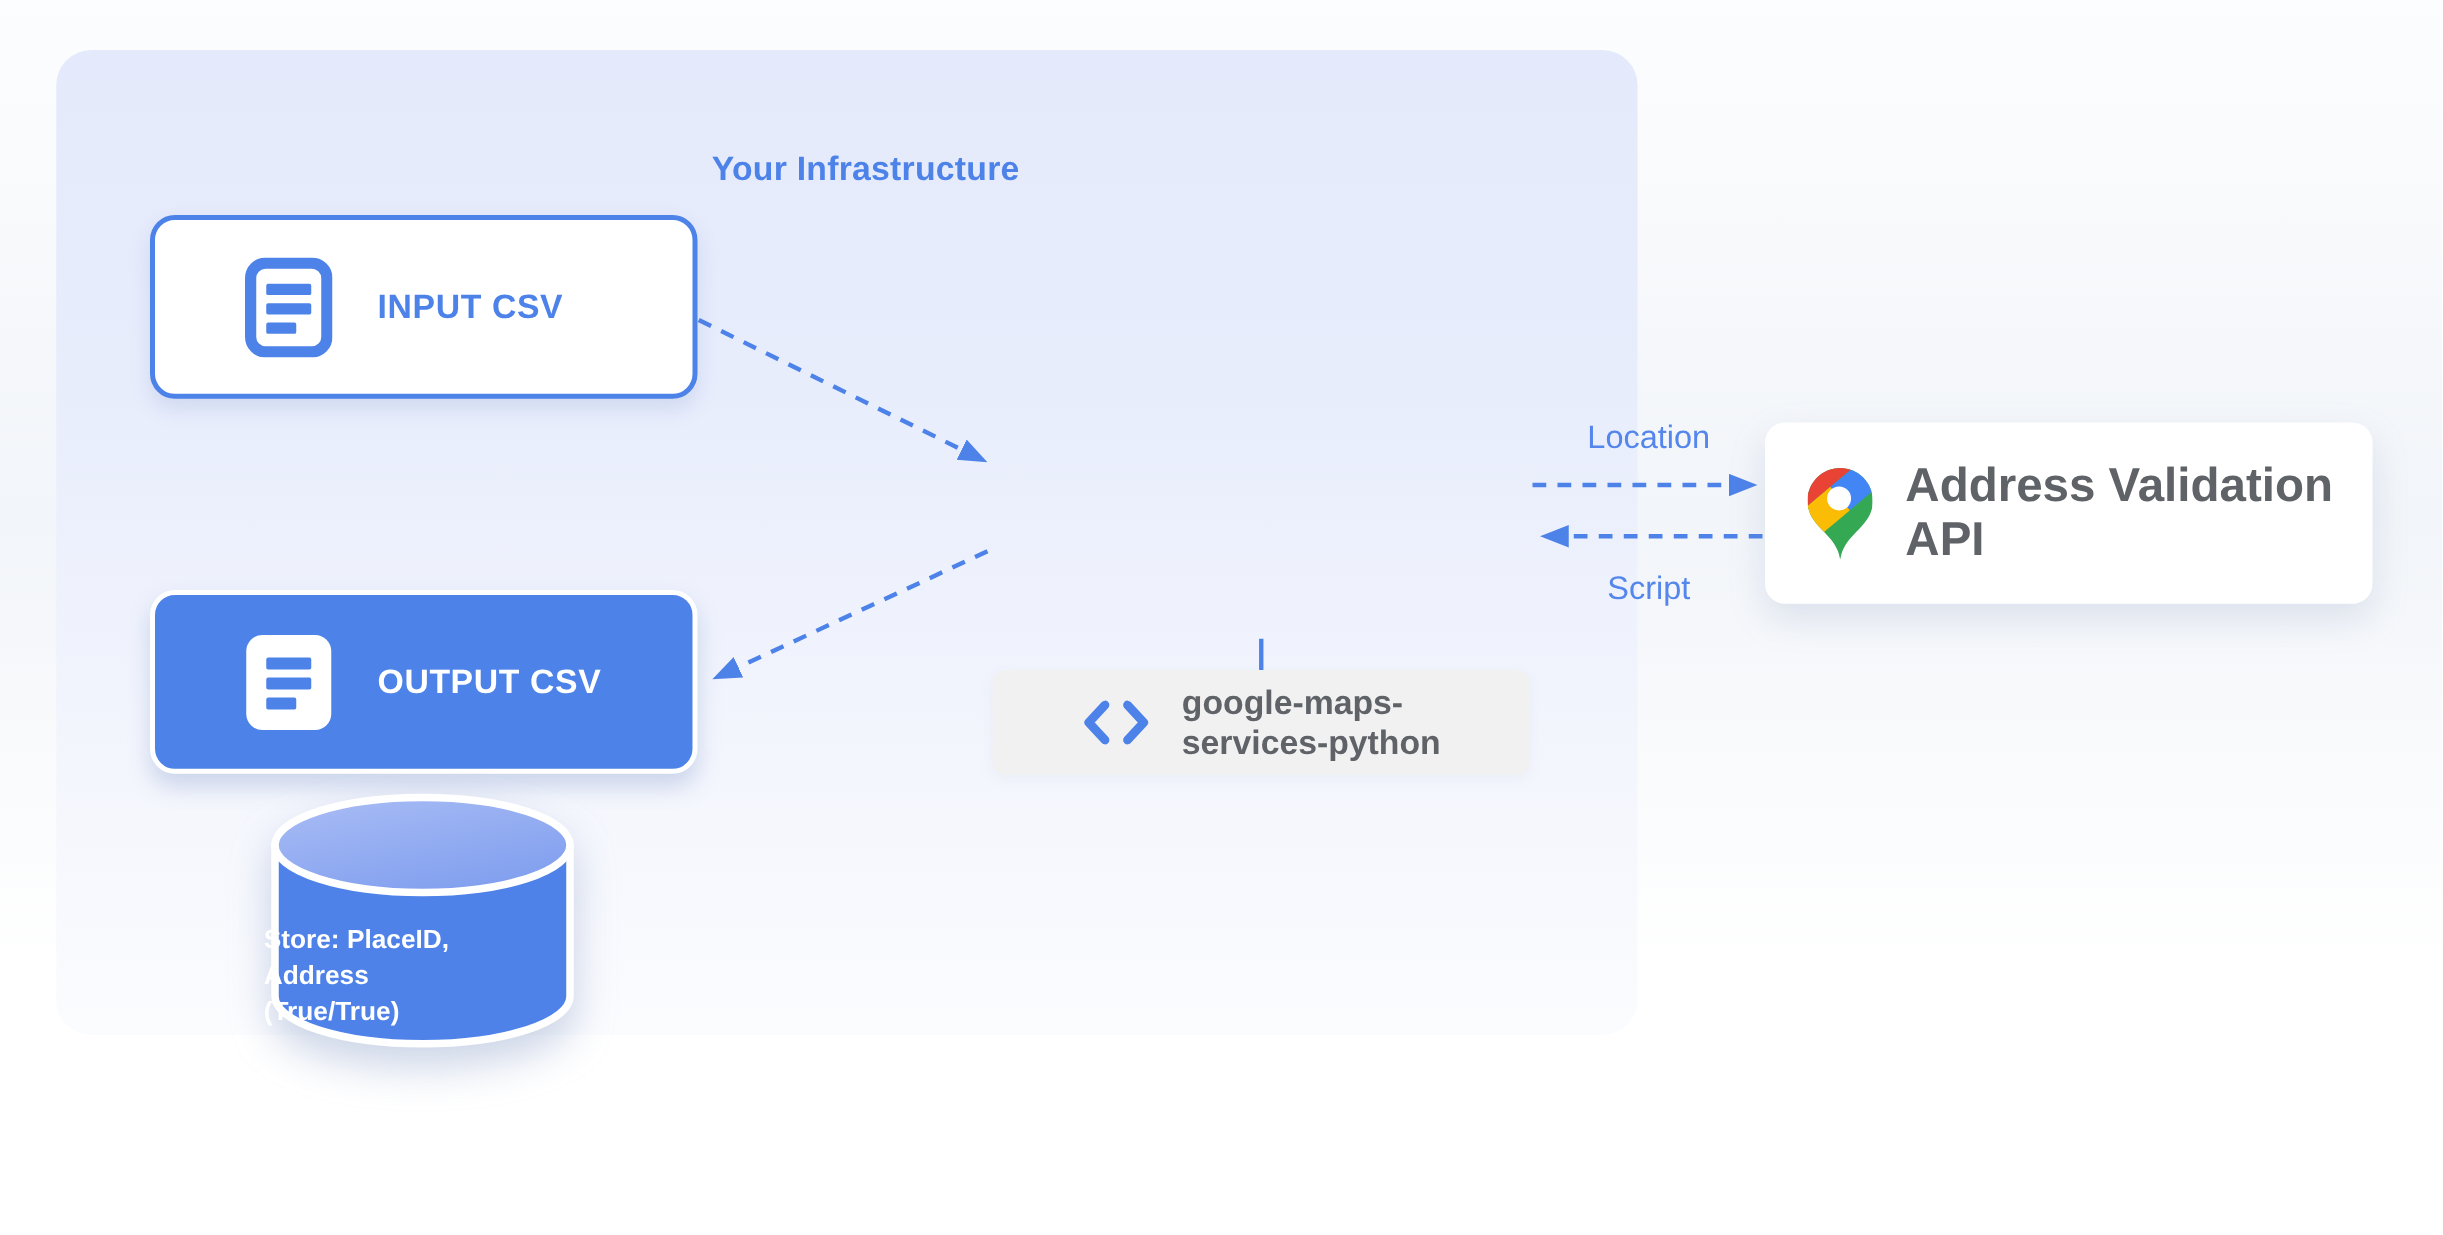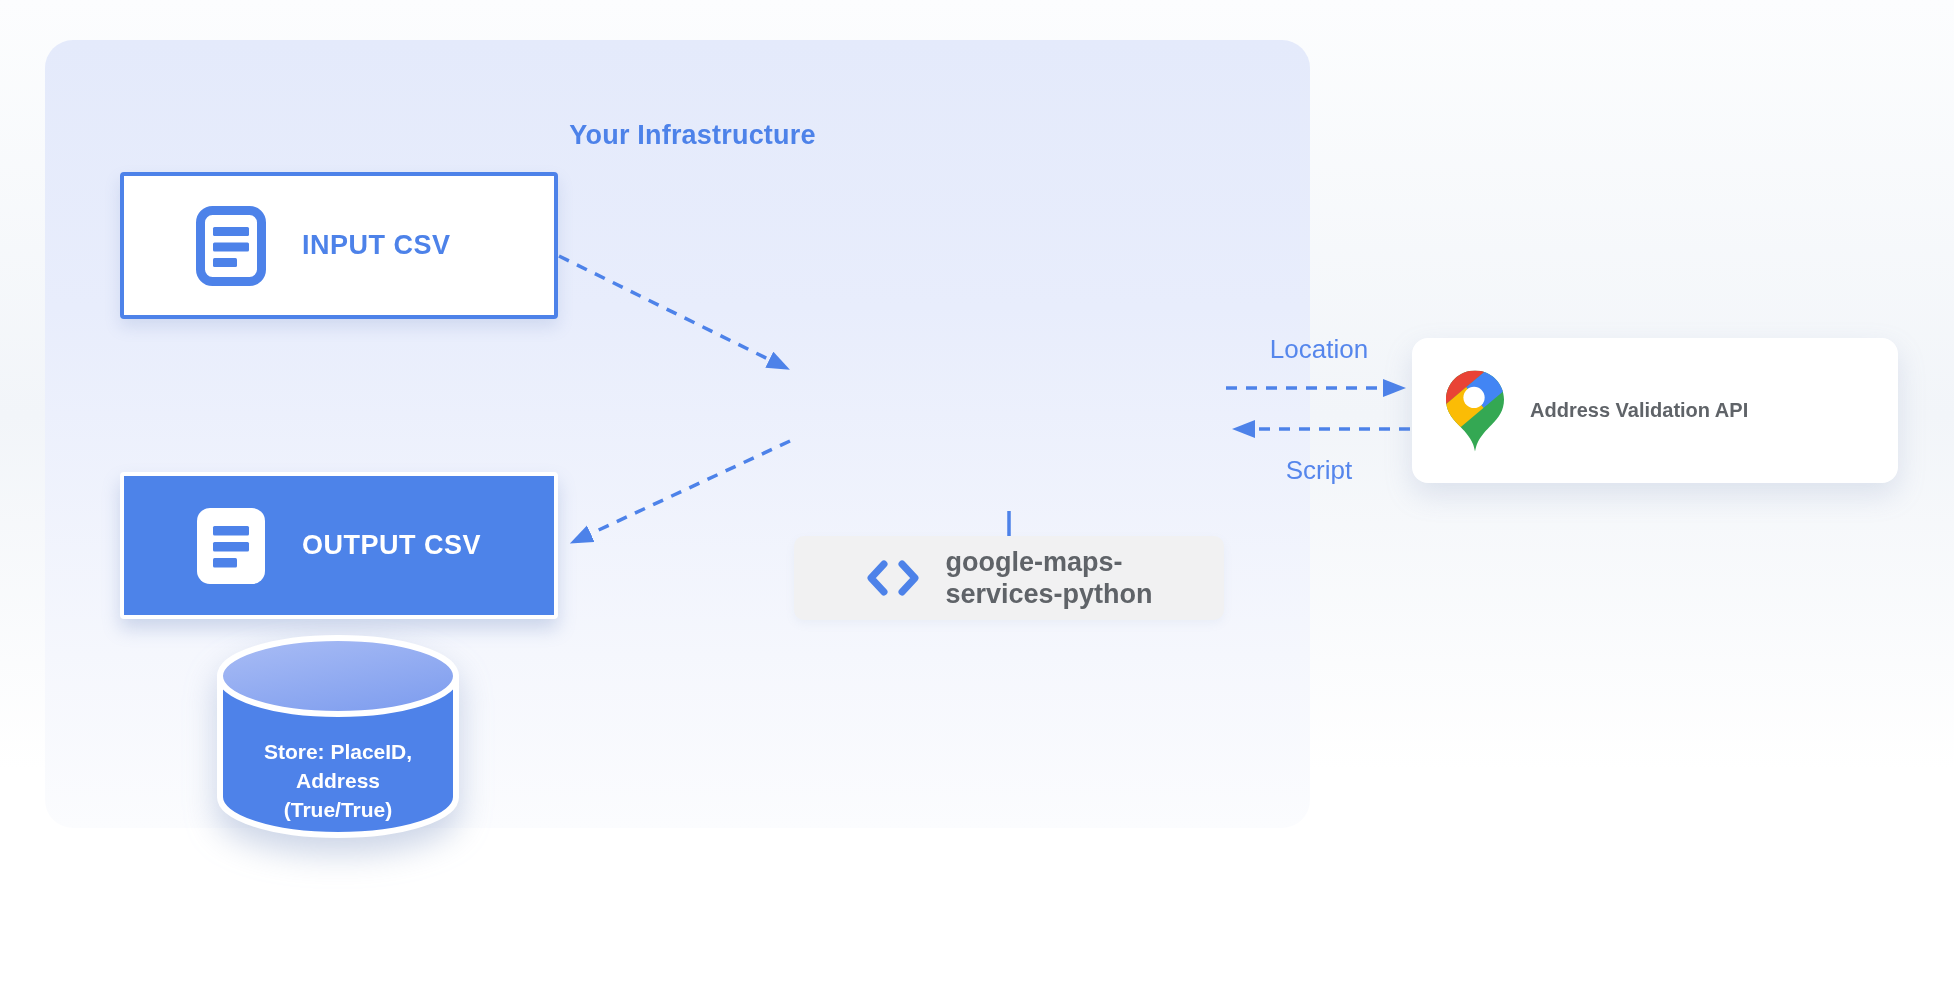--- a/index.html
+++ b/index.html
@@ -19,21 +19,21 @@
     border-radius:28px;
     background:linear-gradient(180deg,#e4eafb 0%,#e8edfc 34%,#f5f7fd 78%,#fbfcfe 100%);
   }
   .infra-title{
     position:absolute;left:0;right:0;top:80px;text-align:center;
     transform:translateX(15px);
     color:var(--accent);font-size:27px;font-weight:bold;letter-spacing:.2px;
   }
   .node{position:absolute;display:flex;align-items:center;}
   .csv-box{
-    left:120px;width:438px;height:147px;border-radius:4px;
+    left:120px;width:438px;height:147px;border-radius:20px;
     padding-left:72px;gap:36px;
   }
   .input-box{
     top:172px;background:#ffffff;border:4px solid var(--accent);
     box-shadow:0 8px 16px rgba(100,130,190,.18);
   }
   .input-box .csv-label{color:var(--accent);}
   .output-box{
     top:472px;background:#4d83e9;border:4px solid #ffffff;
     box-shadow:0 10px 18px rgba(100,130,190,.28);
@@ -54,24 +54,24 @@
     box-shadow:0 4px 10px rgba(130,150,190,.08);
   }
   .lib-text span{
     display:block;color:var(--dark-text);font-size:27px;font-weight:bold;line-height:32px;
   }
   .api-box{
     left:1412px;top:338px;width:486px;height:145px;border-radius:16px;
     background:#ffffff;padding-left:34px;gap:26px;
     box-shadow:0 12px 28px rgba(130,150,190,.22);
   }
-  .api-label{color:var(--dark-text);font-size:20px;font-weight:bold;}
+  .api-label{color:var(--dark-text);font-size:38px;font-weight:bold;}
   .cyl-svg{position:absolute;left:211px;top:629px;filter:drop-shadow(0 16px 16px rgba(110,135,185,.35));}
   .cyl-text{
-    position:absolute;left:211px;top:737px;width:254px;text-align:center;
+    position:absolute;left:211px;top:737px;width:254px;
   }
   .cyl-text span{
     display:block;color:#ffffff;font-size:21px;font-weight:bold;line-height:29px;
   }
   .edge-label{
     position:absolute;left:1226px;width:186px;text-align:center;
     color:var(--label-blue);font-size:26px;font-weight:normal;
   }
   .edge-label.location{top:334px;}
   .edge-label.placeid{top:455px;}

